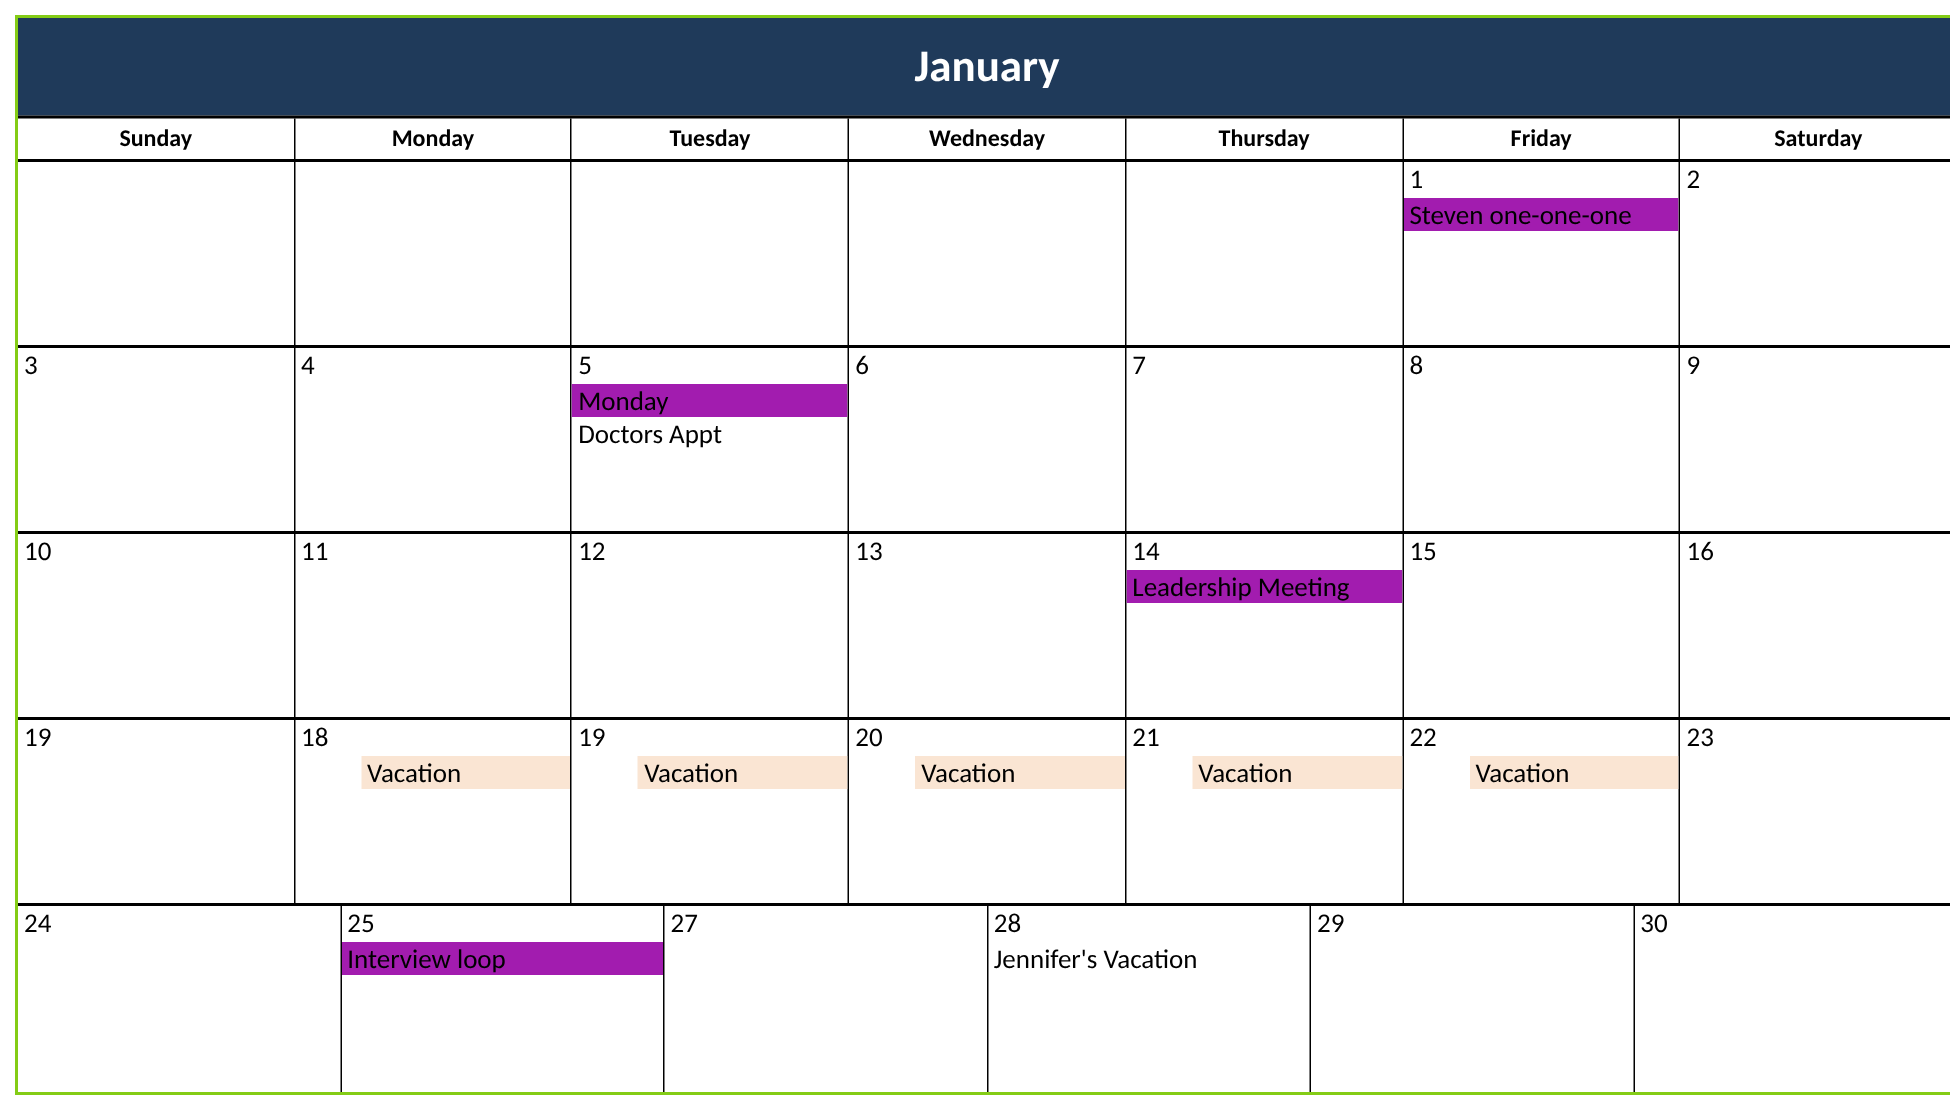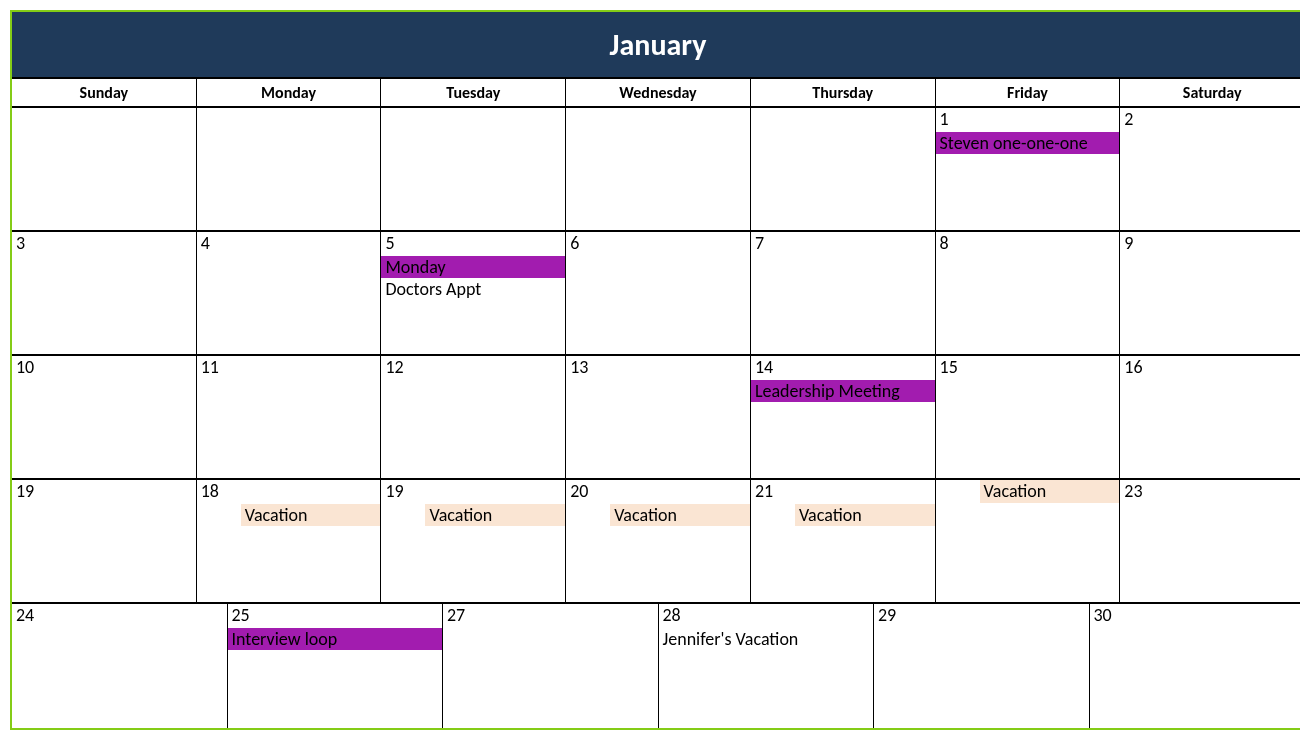--- a/index.html
+++ b/index.html
@@ -164,20 +164,21 @@
         </div>
         <div class="day-cell">
           <div class="day-num">20</div>
           <div class="event hl-orange">Vacation</div>
         </div>
         <div class="day-cell">
           <div class="day-num">21</div>
           <div class="event hl-orange">Vacation</div>
         </div>
         <div class="day-cell">
+          <div class="day-num">22</div>
           <div class="event hl-orange">Vacation</div>
         </div>
         <div class="day-cell">
           <div class="day-num">23</div>
         </div>
       </div>
       <div class="week-row">
         <div class="day-cell">
           <div class="day-num">24</div>
         </div>

